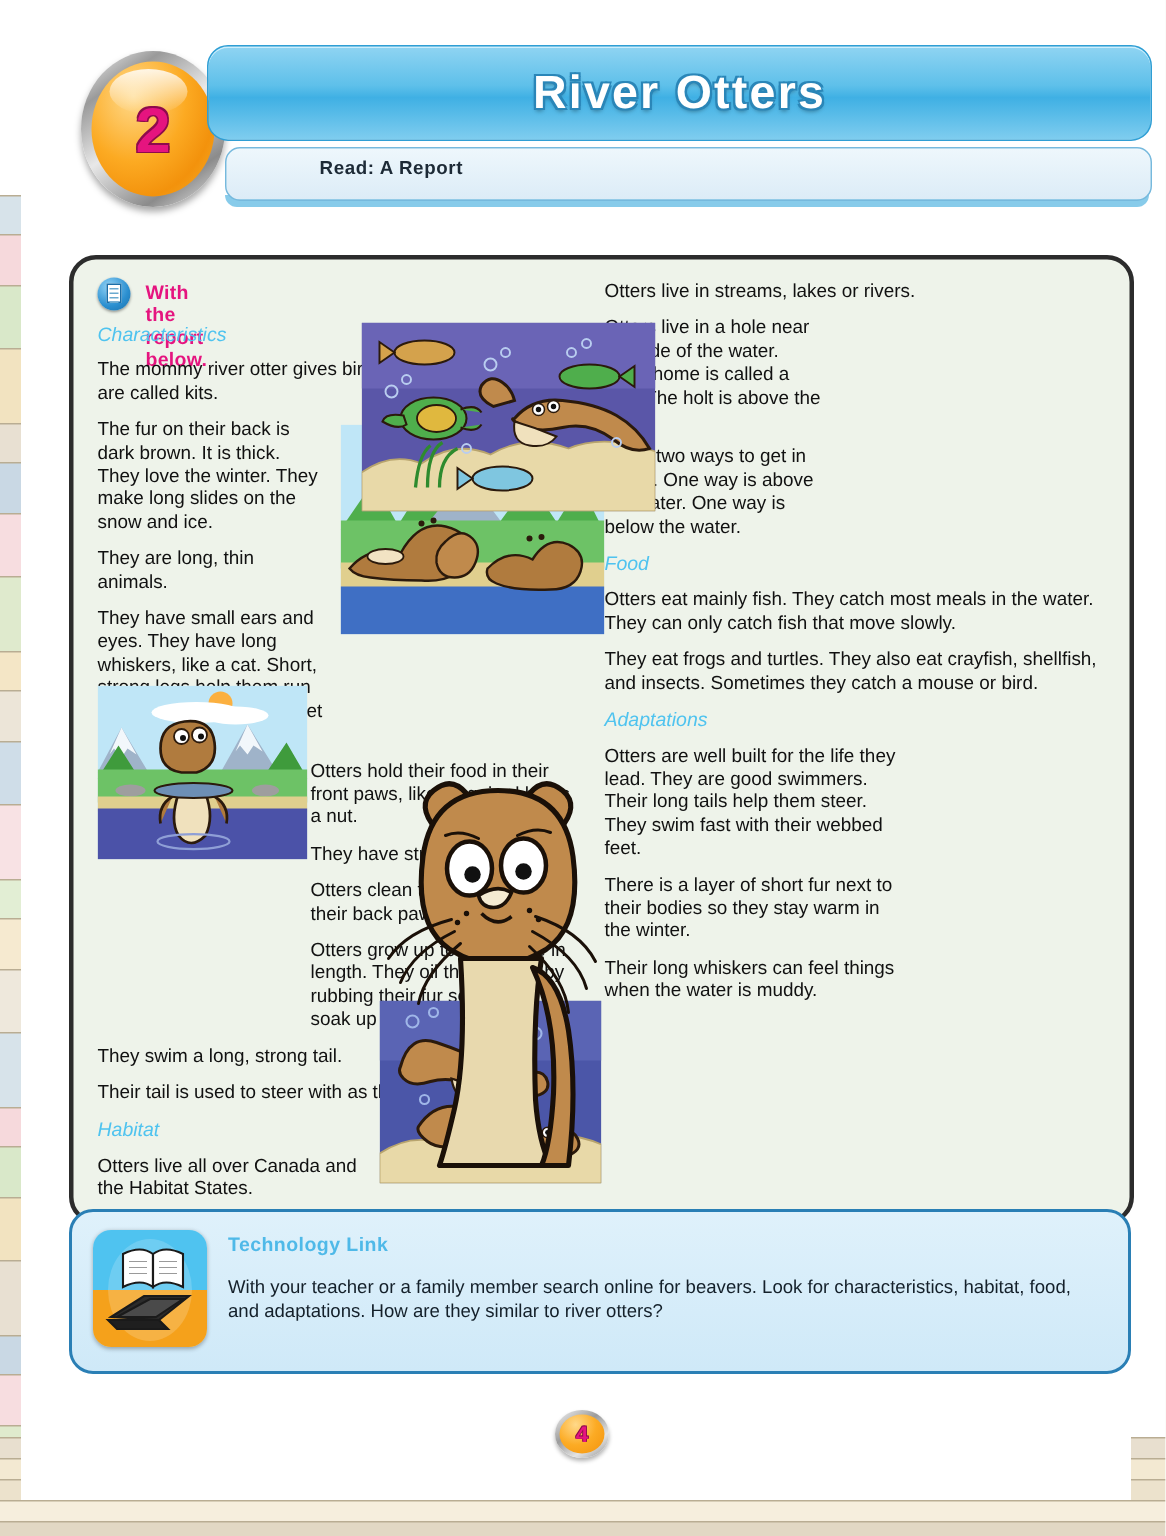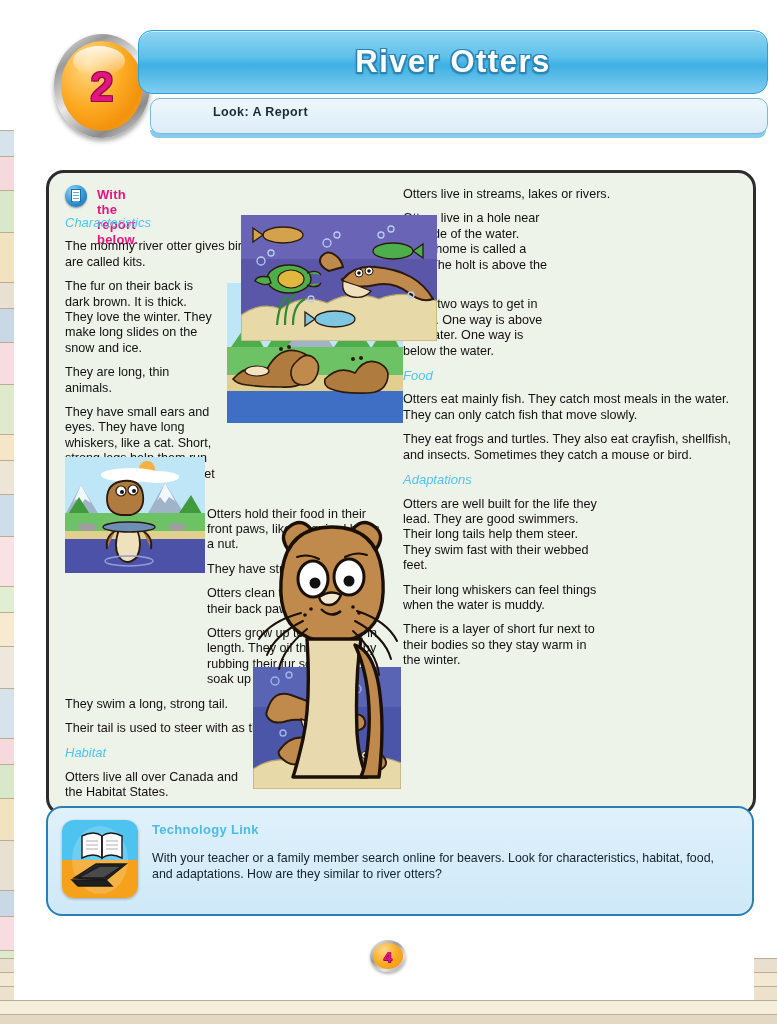--- a/index.html
+++ b/index.html
@@ -157,21 +157,21 @@
         <div id="unit-num">2</div>
       </div>
     </div>
 
     <div id="title-bar">
       <div id="title-text">River Otters</div>
     </div>
 
     <div id="form-bar-shadow"></div>
     <div id="form-bar">
-      <div id="form-text">Look: A Report</div>
+      <div id="form-text">Read: A Report</div>
     </div>
   </div>
 
   <div id="content">
     <div id="content-inner">
 
       <div id="instr">
         <div id="instr-icon">
           <div class="doc">
               <i></i>
@@ -201,22 +201,22 @@
 
       <div class="col" id="col-right">
           <p class="ptext">Otters live in streams, lakes or rivers.</p>
           <p class="ptext" style="width: 148px;">Otters live in a hole near the side of the water. Their home is called a holt. The holt is above the water.</p>
           <p class="ptext" style="width: 148px;">It has two ways to get in or out. One way is above the water. One way is below the water.</p>
           <div class="sec-head">Food</div>
           <p class="ptext">Otters eat mainly fish. They catch most meals in the water. They can only catch fish that move slowly.</p>
           <p class="ptext">They eat frogs and turtles. They also eat crayfish, shellfish, and insects. Sometimes they catch a mouse or bird.</p>
           <div class="sec-head">Adaptations</div>
           <p class="ptext" style="width: 196px;">Otters are well built for the life they lead. They are good swimmers. Their long tails help them steer. They swim fast with their webbed feet.</p>
+          <p class="ptext" style="width: 196px;">There is a layer of short fur next to their bodies so they stay warm in the winter.</p>
           <p class="ptext" style="width: 196px;">Their long whiskers can feel things when the water is muddy.</p>
-          <p class="ptext" style="width: 196px;">There is a layer of short fur next to their bodies so they stay warm in the winter.</p>
         </div>
 
       <div class="illus" id="img-bank">
         <svg viewBox="0 0 176 140" preserveAspectRatio="none">
           <rect width="176" height="140" fill="#bfe6f7"></rect>
           <circle cx="112" cy="22" r="9" fill="#f9a11b"></circle>
           <circle cx="112" cy="22" r="5" fill="#fde08a"></circle>
           <path d="M0 70 L22 38 L40 70Z M34 74 L58 36 L80 74Z" fill="#4fae4c"></path>
           <path d="M58 66 L84 34 L108 66Z" fill="#9fb3c9"></path>
           <path d="M70 52 L84 34 L98 52 L90 48 L84 54 L78 48Z" fill="#f2f7fb"></path>

